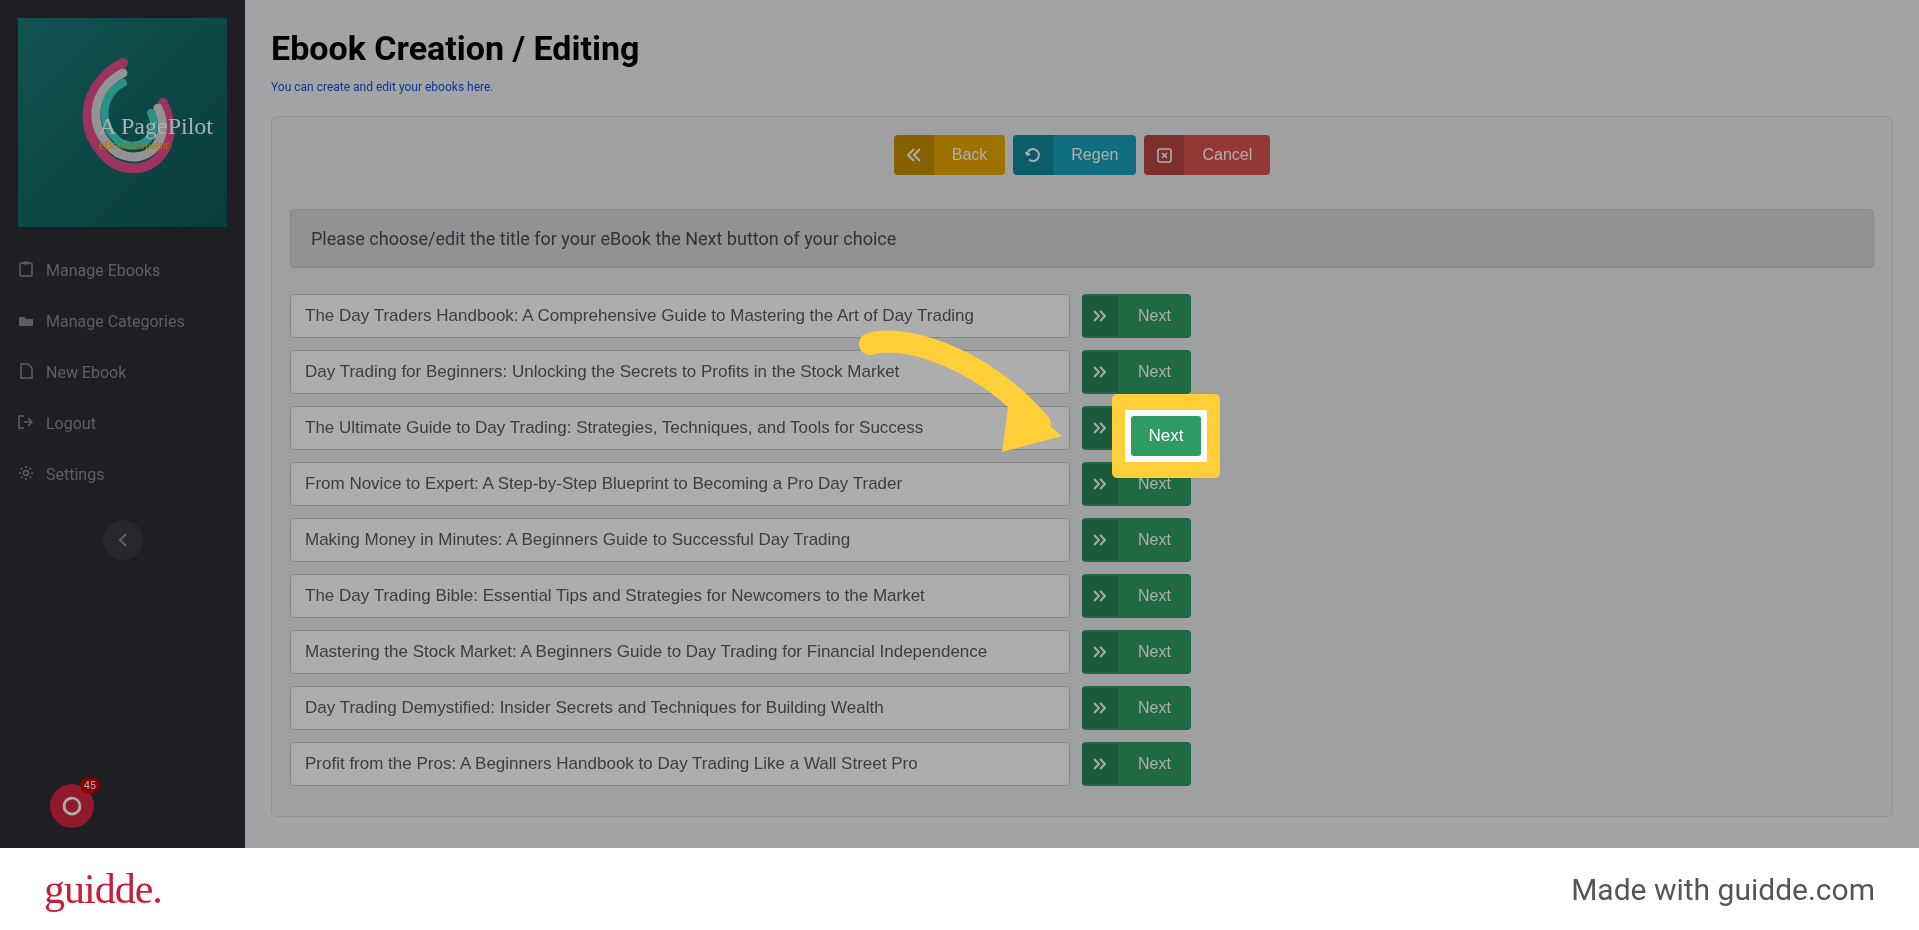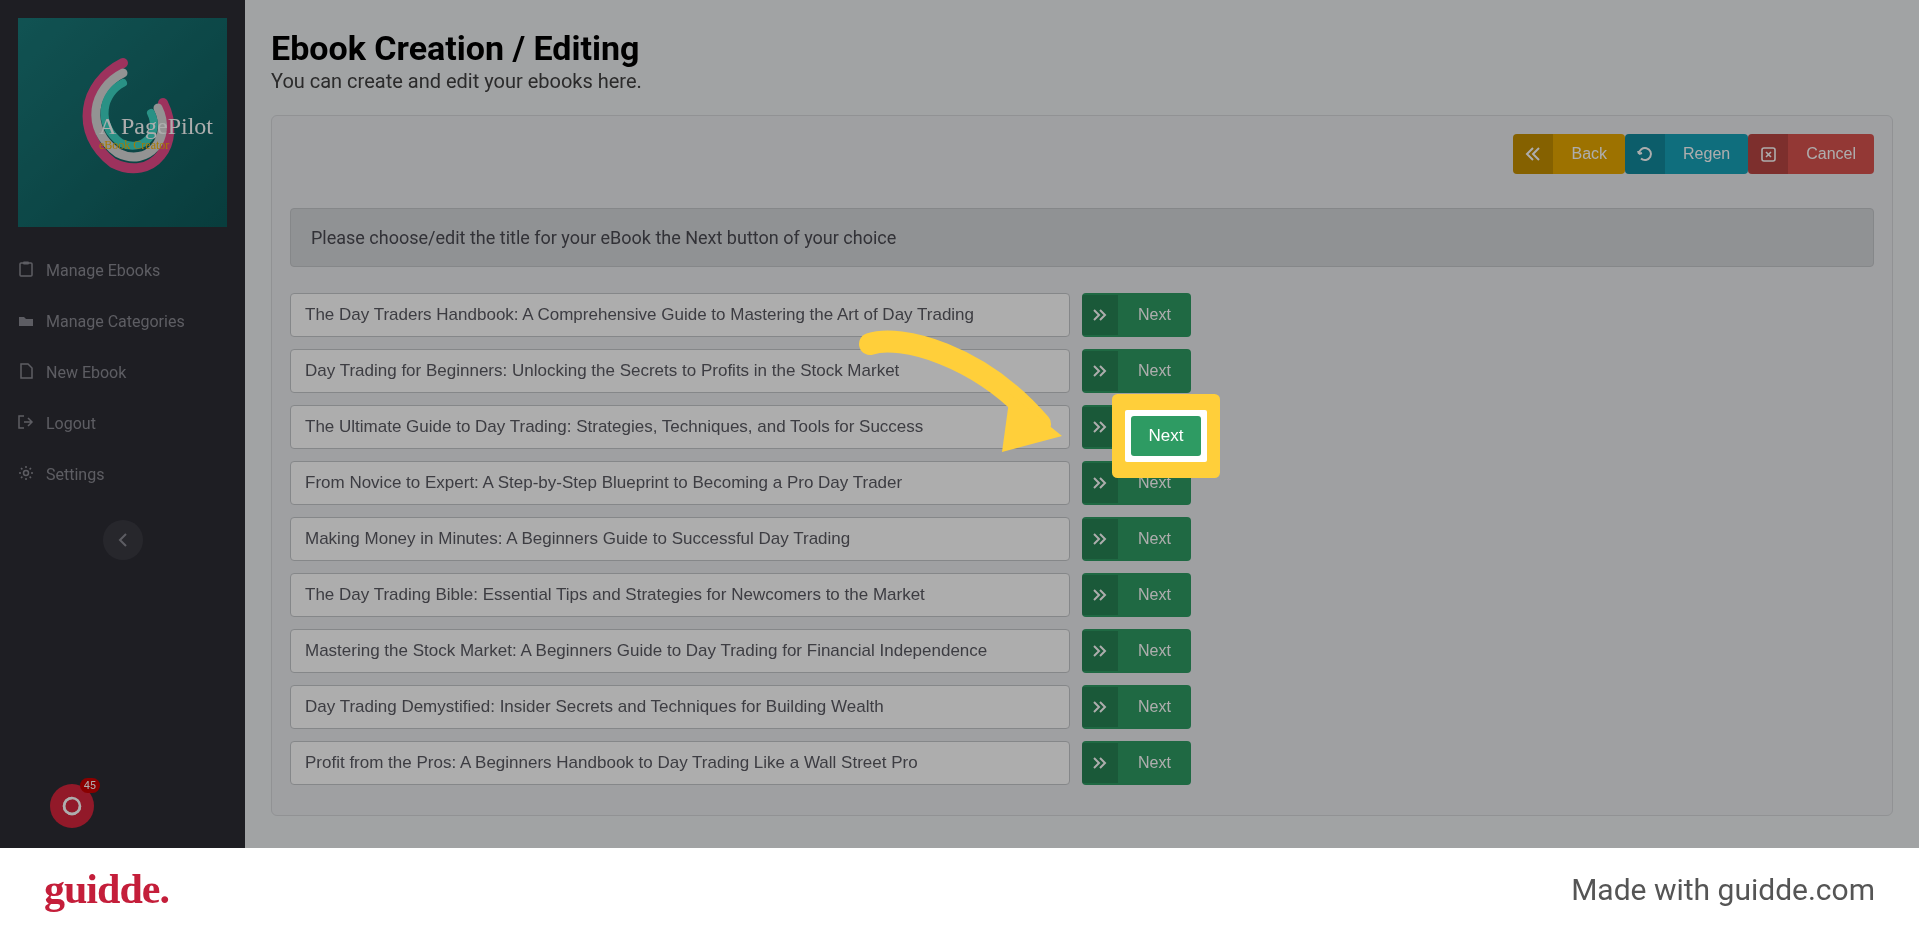--- a/index.html
+++ b/index.html
@@ -12,44 +12,44 @@
 .logo-sub { display:block; font-size:12px; color:#f7b500; margin-top:-2px; }
 .nav { padding: 0; }
 .nav-item { display:flex; align-items:flex-start; gap:12px; padding:16px 18px; color:#8a8a92; font-size:16px; cursor:pointer; }
 .nav-icon { width:16px; height:16px; display:inline-flex; align-items:center; justify-content:center; }
 .collapse-circle { width:40px; height:40px; background:#3a3a42; border-radius:50%; margin:20px auto 0; display:flex; align-items:center; justify-content:center; cursor:pointer; }
 .badge-circle { position:absolute; bottom:20px; left:50px; width:44px; height:44px; background:#d7263d; border-radius:50%; display:flex; align-items:center; justify-content:center; }
 .badge-count { position:absolute; top:-6px; right:-6px; background:#c00; color:#fff; font-size:11px; padding:1px 4px; border-radius:8px; }
 
 .main { position:absolute; left:245px; top:0; right:0; height:848px; padding:28px 26px; overflow:hidden; background:#eef0f2; }
 .page-title { font-size:34px; color:#000000; }
-.page-sub { font-size:20px; color:#404040; margin-top:1px; }
+.page-sub { font-size:12px; color:#1d4ed8; margin-top:12px; }
 .card { margin-top:22px; border:1px solid #d6d8db; border-radius:6px; padding:18px; background:#eaecef; }
-.action-bar { display:flex; justify-content:flex-end; margin-bottom:34px; }
+.action-bar { display:flex; justify-content:center; gap:8px; margin-bottom:34px; }
 .btn { display:inline-flex; align-items:center; border:none; border-radius:4px; overflow:hidden; cursor:pointer; font-size:16px; color:#fff; height:40px; }
 .btn .ic { width:40px; height:40px; display:flex; align-items:center; justify-content:center; background:rgba(0,0,0,.15); }
 .btn .lbl { padding:0 18px; }
 .btn-back { background:#e8a800; }
 .btn-regen { background:#17a2b8; }
 .btn-cancel { background:#d9534f; }
 .instruction { background:#d5d7da; border:1px solid #c5c7ca; border-radius:4px; padding:18px 20px; font-size:18px; color:#4a4a52; margin-bottom:26px; }
 .title-row { display:flex; align-items:stretch; gap:12px; margin-bottom:12px; }
 .title-input { flex:0 0 780px; border:1px solid #c5c7ca; border-radius:4px; padding:12px 14px; font-size:17px; color:#5a5a62; background:#fff; height:44px; }
 .btn-next { background:#2e9b63; height:44px; }
 .btn-next .ic { width:36px; }
 .btn-next .lbl { padding:0 20px; }
 
 .dim-overlay { position:absolute; inset:0; background:rgba(0,0,0,.32); pointer-events:none; }
 .highlight-cutout { position:absolute; left:1116px; top:398px; width:100px; height:76px; background:#ffcf3a; border-radius:2px; display:flex; align-items:center; justify-content:center; z-index:5; box-shadow:0 0 0 4px #ffcf3a; }
 .highlight-inner { background:#fff; padding:6px; border-radius:2px; }
 .highlight-btn { background:#2e9b63; color:#fff; font-size:17px; padding:10px 18px; border:none; border-radius:3px; }
 .arrow-wrap { position:absolute; left:830px; top:324px; width:260px; height:170px; z-index:6; pointer-events:none; }
 
 .footer { position:absolute; left:0; bottom:0; width:1919px; height:82px; background:#fff; display:flex; align-items:center; justify-content:space-between; padding:0 44px; }
-.guidde-logo { font-family: Georgia, serif; font-size:42px; font-weight:700; color:#c41e3a; letter-spacing:-1px; }
+.guidde-logo { font-family: Georgia, serif; font-size:42px; font-weight:400; color:#c41e3a; letter-spacing:-1px; }
 .footer-text { font-size:30px; color:#555; }
 </style>
 </head>
 <body>
 
 <div class="app-wrap">
 
   <aside class="sidebar">
     <div class="logo-box">
       <svg class="logo-swirl" viewBox="0 0 140 140">

